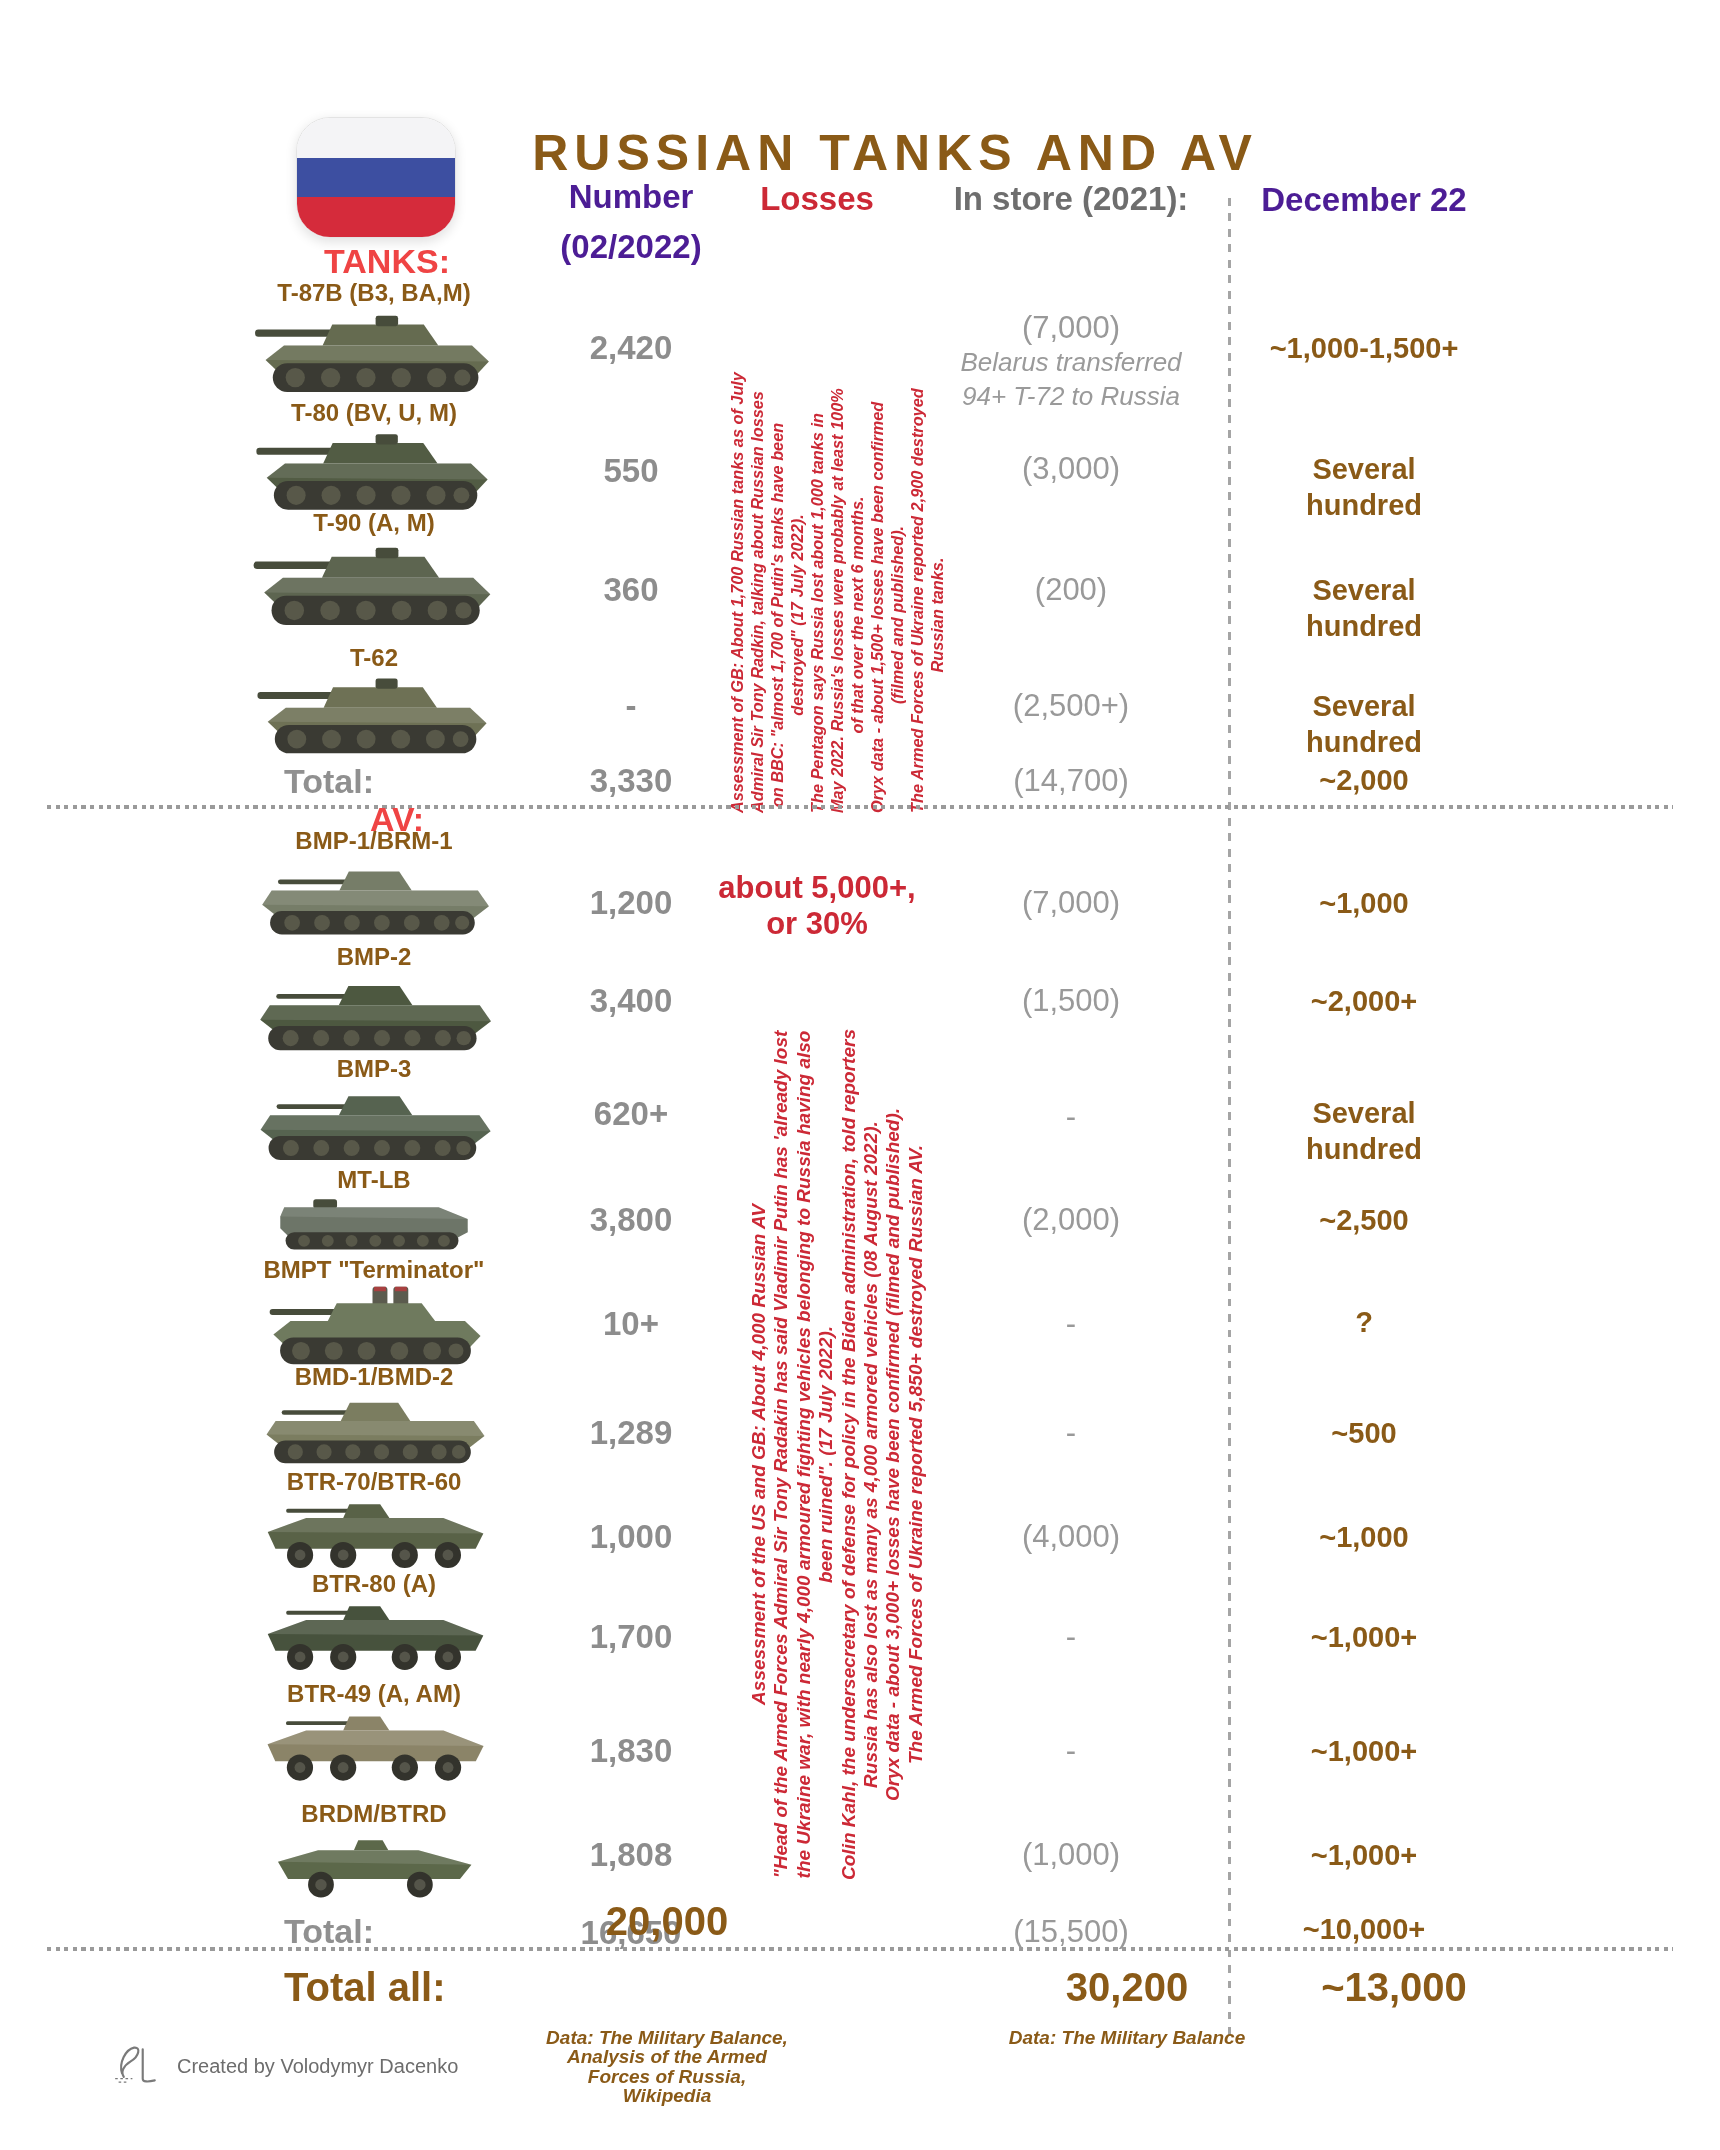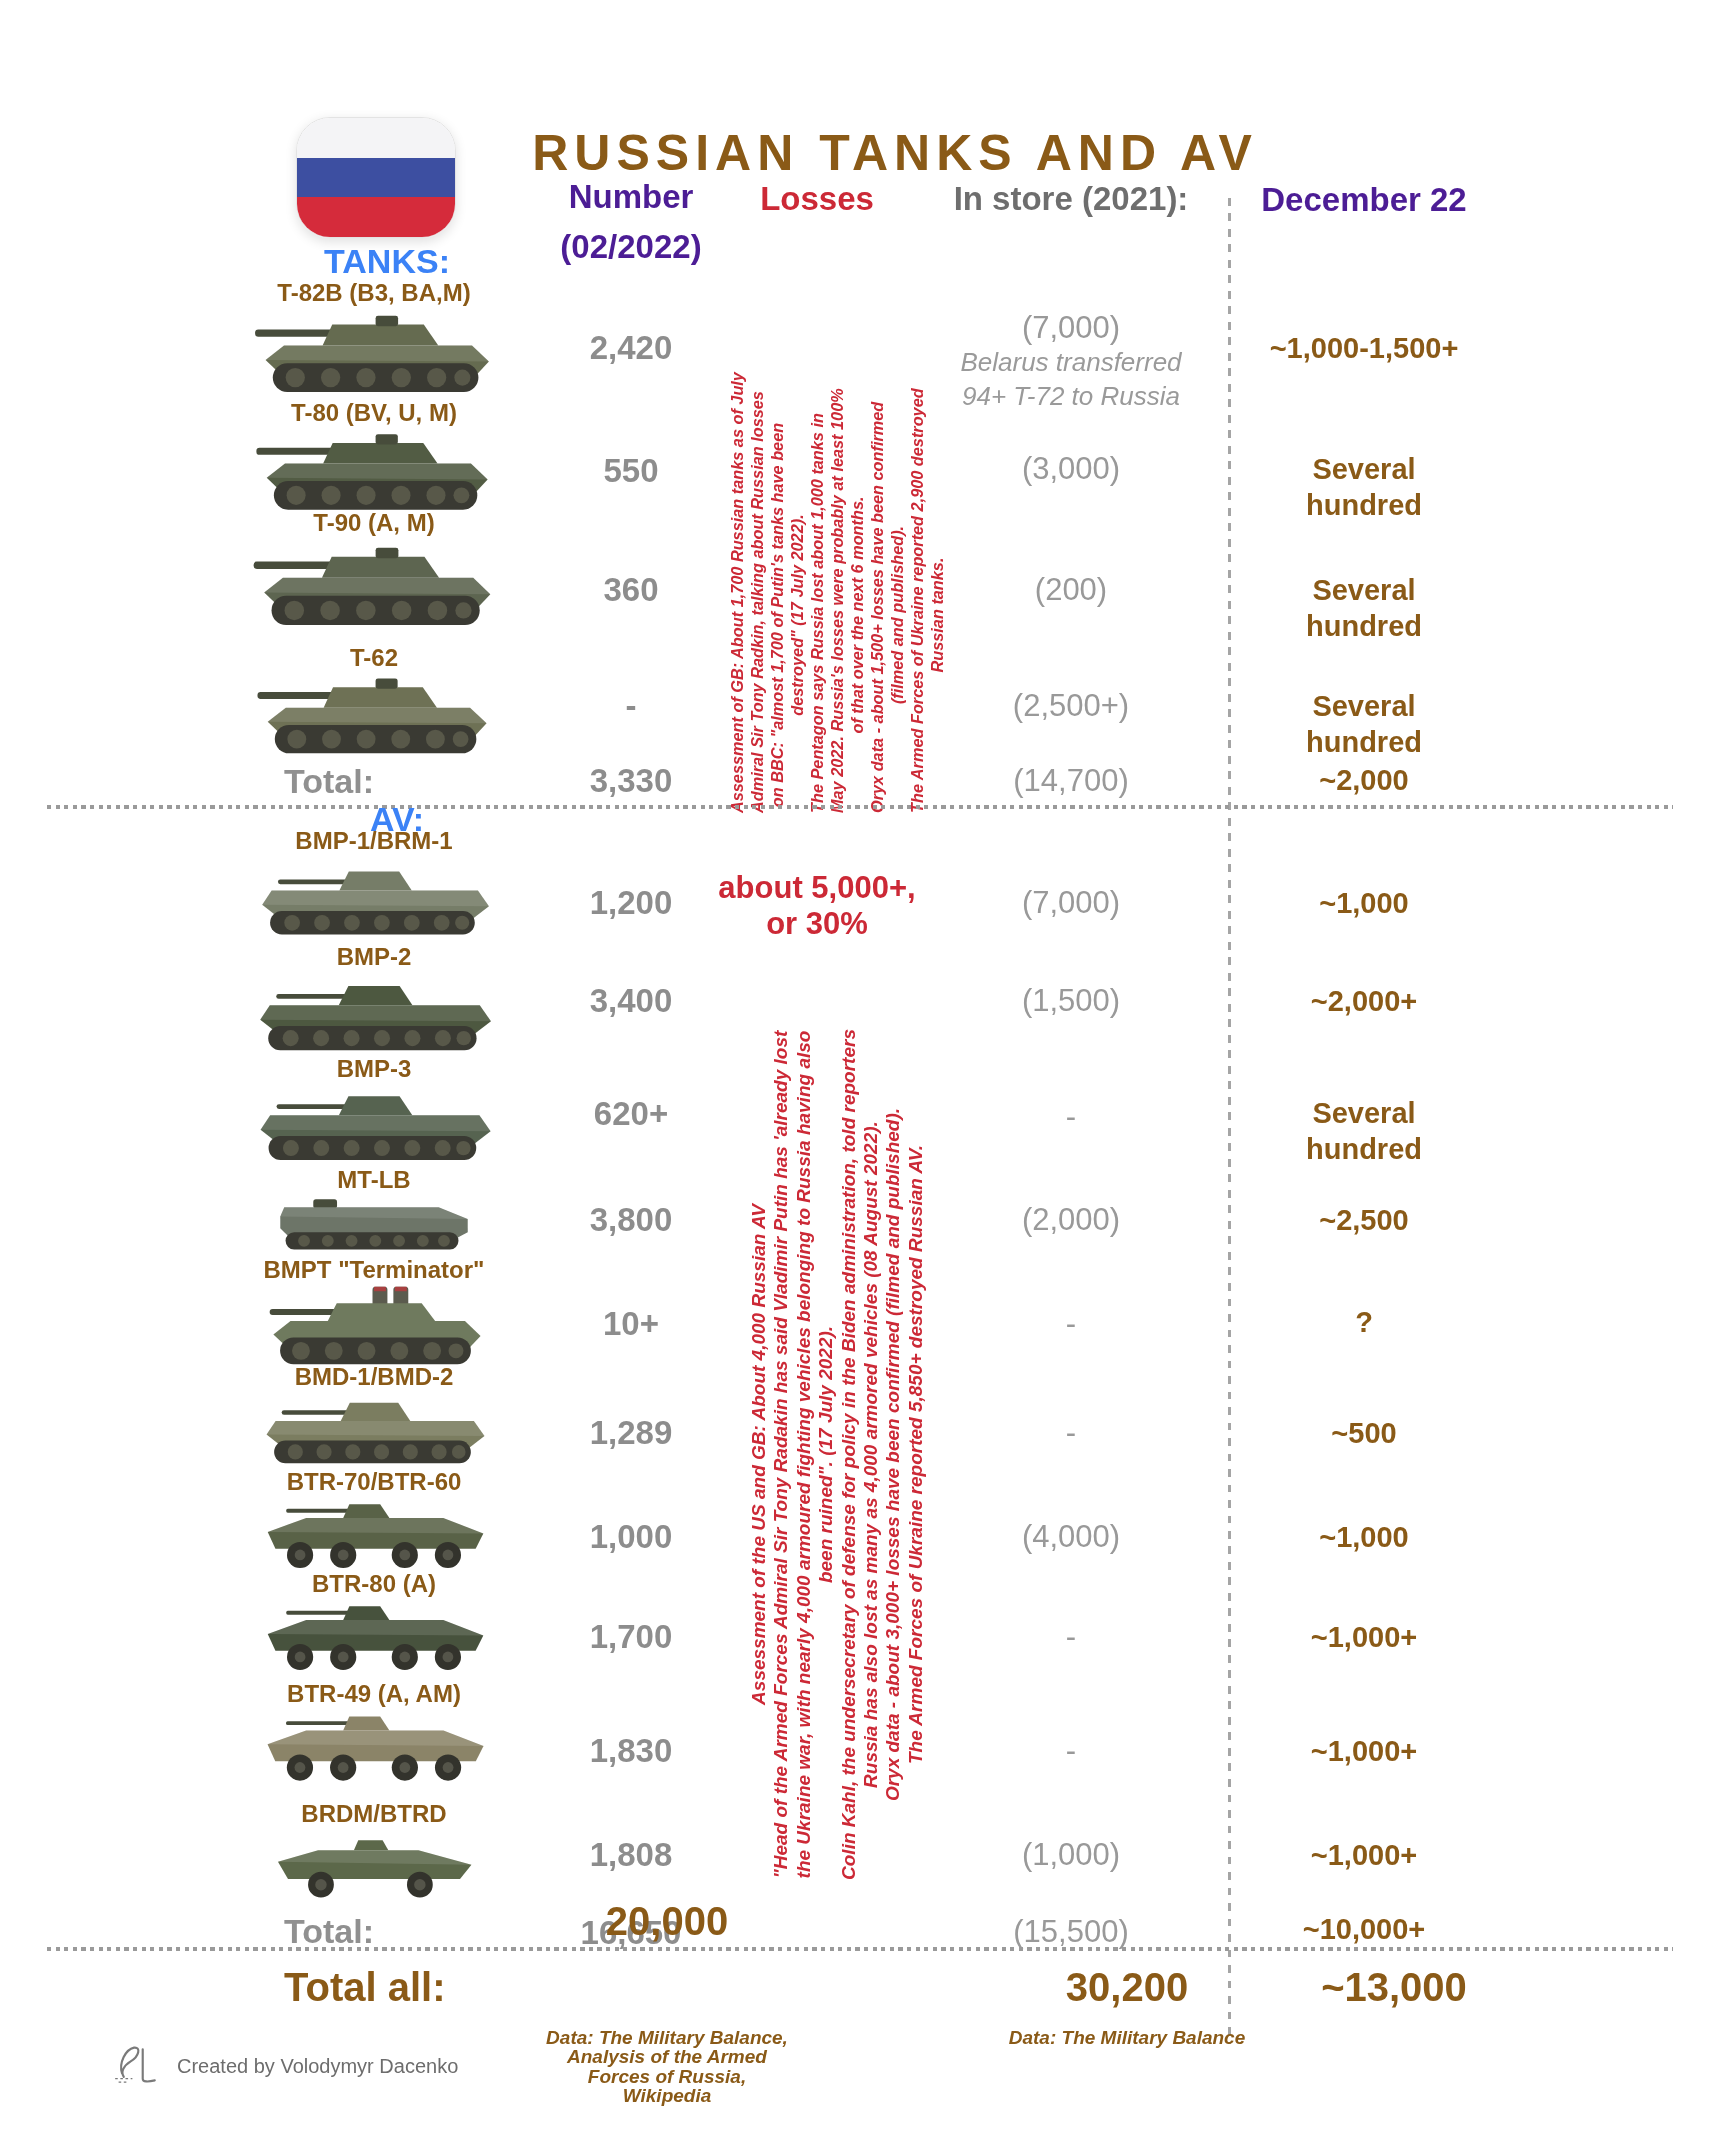--- a/index.html
+++ b/index.html
@@ -12,21 +12,21 @@
         box-shadow:0 3.4px 12px rgba(0,0,0,.12);border:0.9px solid #e3e3e3;}
   .flag div{height:33.34%;}
   .title{left:895px;top:153px;font-size:50px;font-weight:800;letter-spacing:6px;color:#8a5a17;white-space:nowrap;}
   .colhead{font-size:33px;font-weight:700;white-space:nowrap;}
   .brown{color:#4c1d95;}
   .red{color:#cc2936;}
   .grayhead{color:#6e6e6e;}
   .stocknote{left:1071px;top:260px;width:447px;font-size:13px;line-height:14px;font-weight:700;
              font-style:italic;color:#8f8f8f;text-align:center;letter-spacing:0.7px;white-space:pre-line;}
   
-  .sechead{font-size:34px;font-weight:700;color:#3b82f6;white-space:nowrap;}
+  .sechead{font-size:34px;font-weight:700;color:#ef4444;white-space:nowrap;}
   
   .vlabel{left:374px;font-size:24px;font-weight:700;color:#8a5a17;white-space:nowrap;transform:translate(-50%,-50%);position:absolute;}
   .cell{position:absolute;transform:translate(-50%,-50%);text-align:center;white-space:pre-line;}
   .num{left:631px;font-size:33px;font-weight:600;color:#8d8d8d;}
   .store{left:1071px;font-size:31px;font-weight:500;color:#999999;}
   .dec{left:1364px;font-size:29px;font-weight:700;color:#8a5a17;line-height:36px;}
   .loss-head{left:817px;font-size:33px;font-weight:700;color:#cc2936;line-height:40px;}
   .belarus{left:1071px;font-size:26px;font-style:italic;color:#9a9a9a;line-height:34px;font-weight:500;}
   .totlabel{font-size:34px;font-weight:700;color:#909090;white-space:nowrap;}
   
@@ -150,21 +150,21 @@
   <div class="cell colhead brown" style="left:631px;top:222px;line-height:50px;">Number
 (02/2022)</div>
   <div class="cell colhead red" style="left:817px;top:199px;text-align:right;">Losses</div>
   <div class="cell colhead grayhead" style="left:1071px;top:199px;">In store (2021):</div>
   <div class="cell colhead brown" style="left:1364px;top:200px;">December 22</div>
 
   <div class="abs vsep"></div>
 
   <div class="cell sechead" style="left:387px;top:261px;">TANKS:</div>
 
-  <div class="vlabel" style="top:293px">T-82B (B3, BA,M)</div>
+  <div class="vlabel" style="top:293px">T-87B (B3, BA,M)</div>
   <svg class="vicon c-t72" style="top:306px" width="241" height="95" viewBox="0 0 280 110">
       <use href="#s-tank"></use>
     </svg>
   <div class="cell num" style="top:348px">2,420</div>
   <div class="cell store" style="top:328px">(7,000)</div>
   <div class="cell belarus" style="top:379px">Belarus transferred
 94+ T-72 to Russia</div>
   <div class="cell dec" style="top:348px">~1,000-1,500+</div>
 
   <div class="vlabel" style="top:413px">T-80 (BV, U, M)</div>

